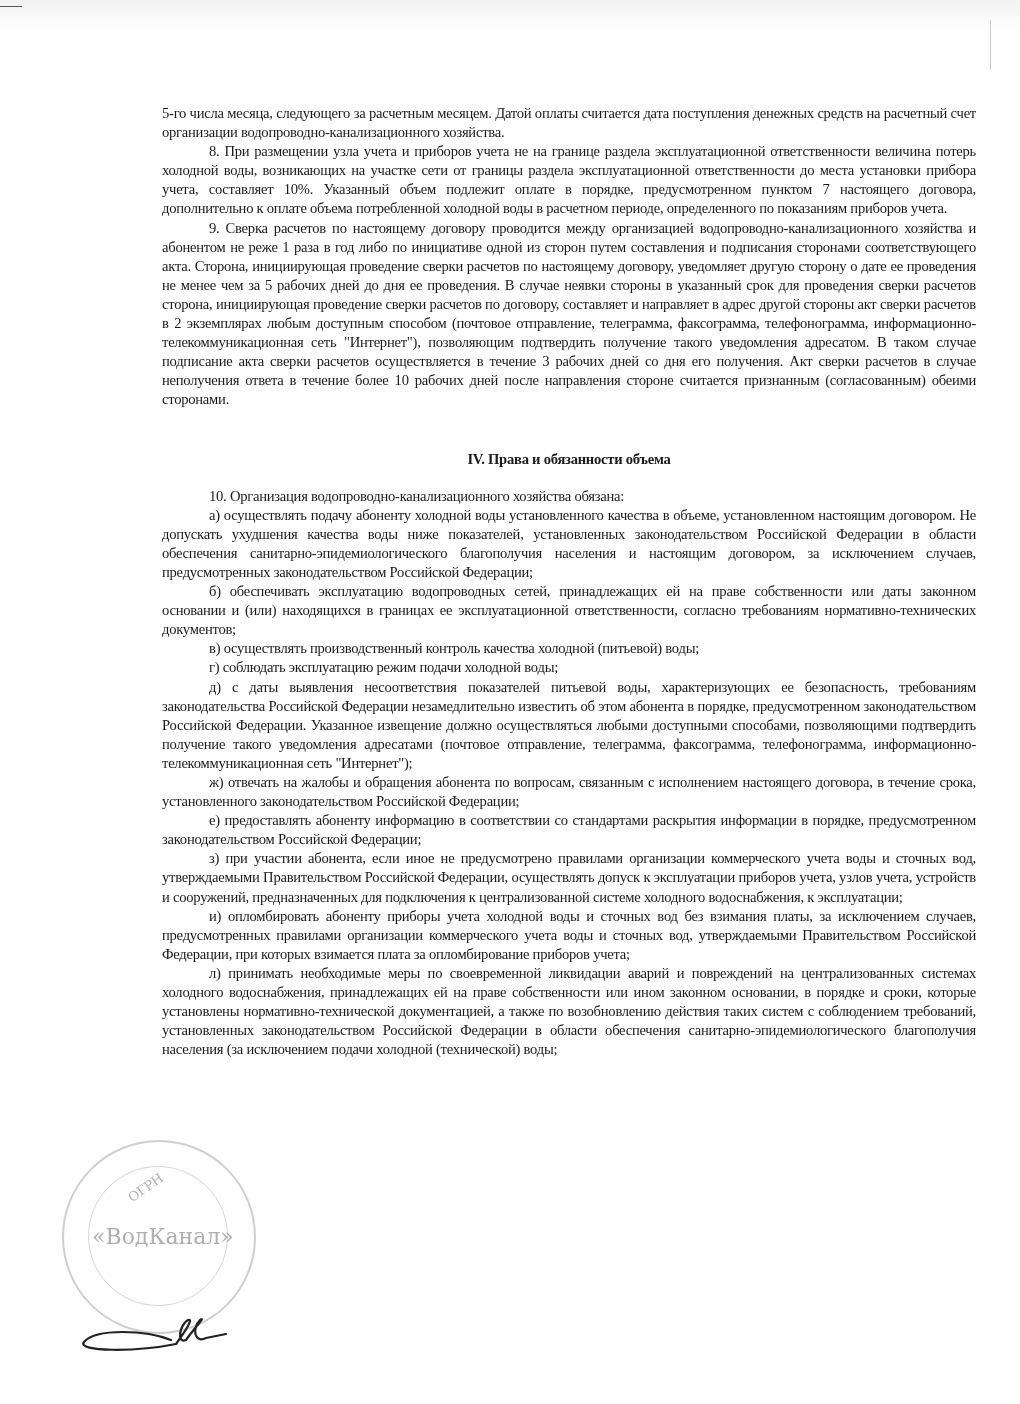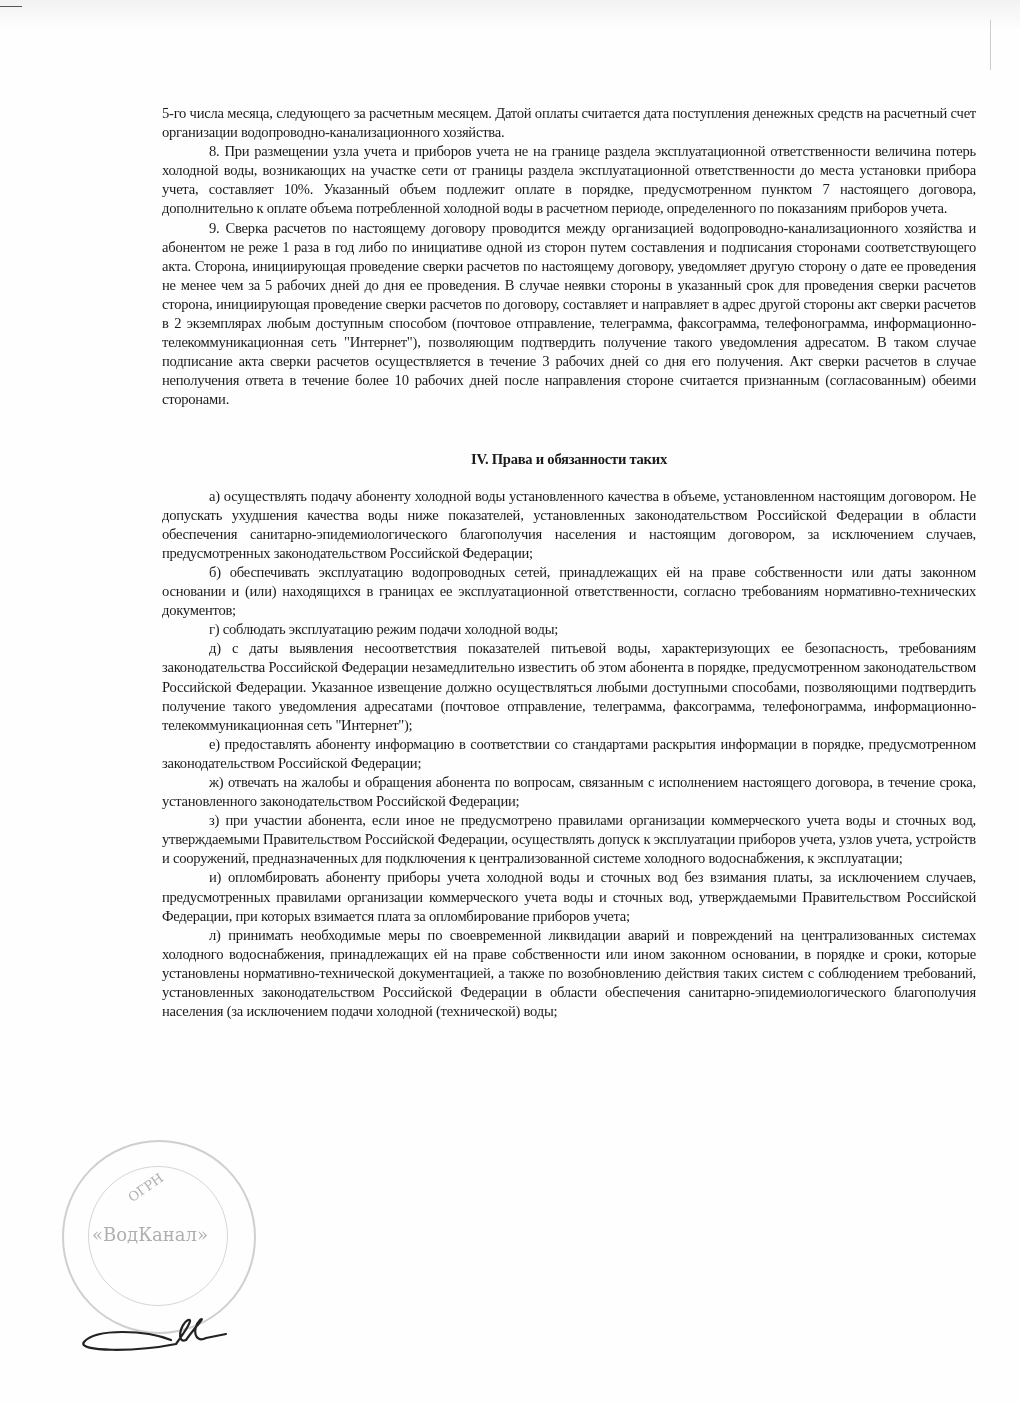--- a/index.html
+++ b/index.html
@@ -36,49 +36,51 @@
   }
   .stamp-inner {
     position: absolute; left: 24px; top: 24px; width: 138px; height: 138px;
     border-radius: 50%; border: 1.5px solid rgba(120,120,120,0.3);
   }
   .stamp-text {
     position: absolute; font-size: 13px; color: rgba(110,110,110,0.55);
     font-family: "DejaVu Serif", serif;
   }
   .stamp-ogrn { left: 62px; top: 38px; transform: rotate(-35deg); }
-  .stamp-name { left: 28px; top: 82px; font-size: 18px; }
+  .stamp-name { left: 28px; top: 82px; font-size: 22px; }
   .signature { position: absolute; left: 76px; top: 1300px; width: 160px; height: 60px; }
 </style>
 </head>
 <body>
 
 <div class="page">
   <div class="scan-edge-top"></div>
   <div class="scan-mark"></div>
   <div class="right-edge"></div>
 
   <div class="content">
     <p>5-го числа месяца, следующего за расчетным месяцем. Датой оплаты считается дата поступления денежных средств на расчетный счет организации водопроводно-канализационного хозяйства.</p>
 
     <p class="indent"><span>8. При размещении узла учета и приборов учета не на границе раздела эксплуатационной ответственности величина потерь холодной воды, возникающих на участке сети от границы раздела эксплуатационной ответственности до места установки прибора учета, составляет 10%. Указанный объем подлежит оплате в порядке, предусмотренном </span><span class="ul">пунктом</span><span> 7 настоящего договора, дополнительно к оплате объема потребленной холодной воды в расчетном периоде, определенного по показаниям приборов учета.</span></p>
 
     <p class="indent">9. Сверка расчетов по настоящему договору проводится между организацией водопроводно-канализационного хозяйства и абонентом не реже 1 раза в год либо по инициативе одной из сторон путем составления и подписания сторонами соответствующего акта. Сторона, инициирующая проведение сверки расчетов по настоящему договору, уведомляет другую сторону о дате ее проведения не менее чем за 5 рабочих дней до дня ее проведения. В случае неявки стороны в указанный срок для проведения сверки расчетов сторона, инициирующая проведение сверки расчетов по договору, составляет и направляет в адрес другой стороны акт сверки расчетов в 2 экземплярах любым доступным способом (почтовое отправление, телеграмма, факсограмма, телефонограмма, информационно-телекоммуникационная сеть "Интернет"), позволяющим подтвердить получение такого уведомления адресатом. В таком случае подписание акта сверки расчетов осуществляется в течение 3 рабочих дней со дня его получения. Акт сверки расчетов в случае неполучения ответа в течение более 10 рабочих дней после направления стороне считается признанным (согласованным) обеими сторонами.</p>
 
     <div class="gap-before-heading"></div>
-    <p class="heading">IV. Права и обязанности таких</p>
+    <p class="heading">IV. Права и обязанности объема</p>
     <div class="gap-after-heading"></div>
 
+    <p class="indent">10. Организация водопроводно-канализационного хозяйства обязана:</p>
 
     <p class="sub">а) осуществлять подачу абоненту холодной воды установленного качества в объеме, установленном настоящим договором. Не допускать ухудшения качества воды ниже показателей, установленных законодательством Российской Федерации в области обеспечения санитарно-эпидемиологического благополучия населения и настоящим договором, за исключением случаев, предусмотренных законодательством Российской Федерации;</p>
     <p class="sub">б) обеспечивать эксплуатацию водопроводных сетей, принадлежащих ей на праве собственности или даты законном основании и (или) находящихся в границах ее эксплуатационной ответственности, согласно требованиям нормативно-технических документов;</p>
+    <p class="sub">в) осуществлять производственный контроль качества холодной (питьевой) воды;</p>
     <p class="sub">г) соблюдать эксплуатацию режим подачи холодной воды;</p>
     <p class="sub">д) с даты выявления несоответствия показателей питьевой воды, характеризующих ее безопасность, требованиям законодательства Российской Федерации незамедлительно известить об этом абонента в порядке, предусмотренном законодательством Российской Федерации. Указанное извещение должно осуществляться любыми доступными способами, позволяющими подтвердить получение такого уведомления адресатами (почтовое отправление, телеграмма, факсограмма, телефонограмма, информационно-телекоммуникационная сеть "Интернет");</p>
+    <p class="sub">ж) отвечать на жалобы и обращения абонента по вопросам, связанным с исполнением настоящего договора, в течение срока, установленного законодательством Российской Федерации;</p>
     <p class="sub">е) предоставлять абоненту информацию в соответствии со стандартами раскрытия информации в порядке, предусмотренном законодательством Российской Федерации;</p>
-    <p class="sub">ж) отвечать на жалобы и обращения абонента по вопросам, связанным с исполнением настоящего договора, в течение срока, установленного законодательством Российской Федерации;</p>
     <p class="sub"><span>з) при участии абонента, если иное не предусмотрено </span><span class="ul">правилами</span><span> организации коммерческого учета воды и сточных вод, утверждаемыми Правительством Российской Федерации, осуществлять допуск к эксплуатации приборов учета, узлов учета, устройств и сооружений, предназначенных для подключения к централизованной системе холодного водоснабжения, к эксплуатации;</span></p>
     <p class="sub"><span>и) опломбировать абоненту приборы учета холодной воды и сточных вод без взимания платы, за исключением случаев, предусмотренных </span><span class="ul">правилами</span><span> организации коммерческого учета воды и сточных вод, утверждаемыми Правительством Российской Федерации, при которых взимается плата за опломбирование приборов учета;</span></p>
     <p class="sub">л) принимать необходимые меры по своевременной ликвидации аварий и повреждений на централизованных системах холодного водоснабжения, принадлежащих ей на праве собственности или ином законном основании, в порядке и сроки, которые установлены нормативно-технической документацией, а также по возобновлению действия таких систем с соблюдением требований, установленных законодательством Российской Федерации в области обеспечения санитарно-эпидемиологического благополучия населения (за исключением подачи холодной (технической) воды;</p>
   </div>
 
   <div class="stamp">
     <div class="stamp-inner"></div>
     <span class="stamp-text stamp-ogrn">ОГРН</span>
     <span class="stamp-text stamp-name">«ВодКанал»</span>
   </div>

